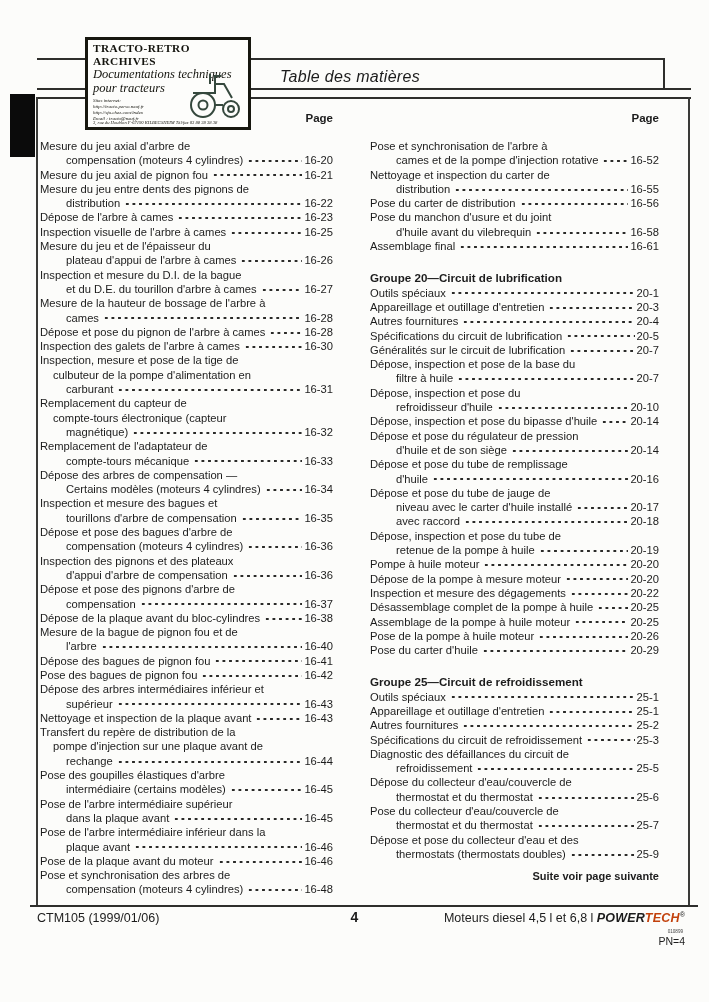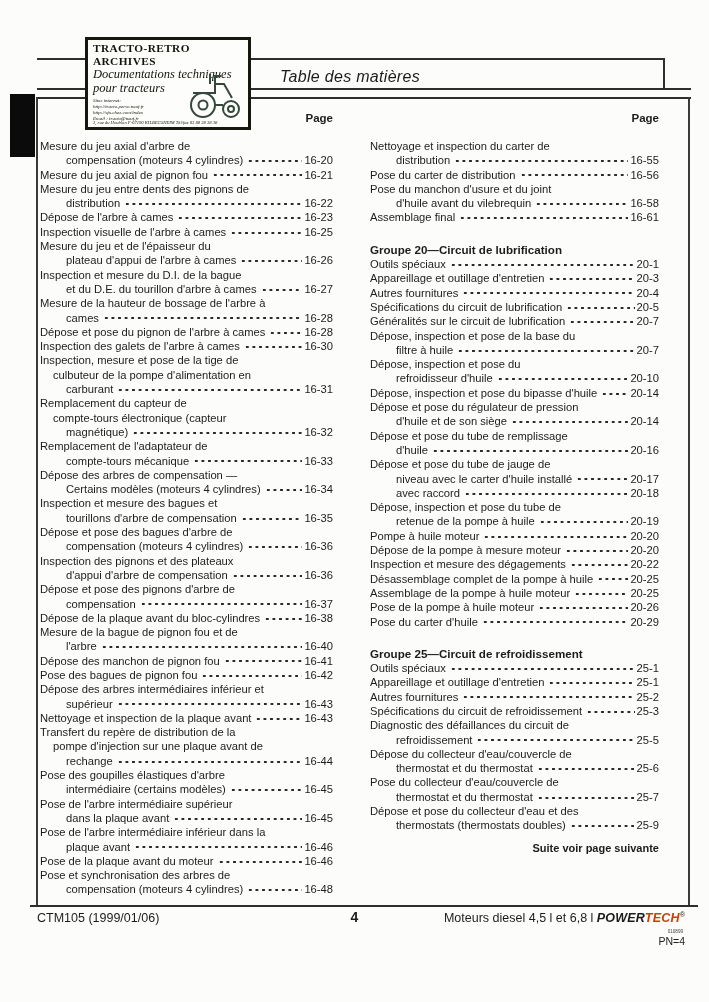--- a/index.html
+++ b/index.html
@@ -235,21 +235,21 @@
       <div class="entry">
         <div class="tocline">Mesure de la bague de pignon fou et de</div>
         <div class="tocline cont last">
           <span class="txt">l'arbre</span>
           <span class="dots"></span>
           <span class="pg">16-40</span>
         </div>
       </div>
       <div class="entry">
         <div class="tocline last">
-          <span class="txt">Dépose des manchon de pignon fou</span>
+          <span class="txt">Dépose des bagues de pignon fou</span>
           <span class="dots"></span>
           <span class="pg">16-41</span>
         </div>
       </div>
       <div class="entry">
         <div class="tocline last">
           <span class="txt">Pose des bagues de pignon fou</span>
           <span class="dots"></span>
           <span class="pg">16-42</span>
         </div>
@@ -312,20 +312,28 @@
       <div class="entry">
         <div class="tocline">Pose et synchronisation des arbres de</div>
         <div class="tocline cont last">
           <span class="txt">compensation (moteurs 4 cylindres)</span>
           <span class="dots"></span>
           <span class="pg">16-48</span>
         </div>
       </div>
     </div>
   <div class="col col-right" id="col-right">
+      <div class="entry">
+        <div class="tocline">Pose et synchronisation de l'arbre à</div>
+        <div class="tocline cont last">
+          <span class="txt">cames et de la pompe d'injection rotative</span>
+          <span class="dots"></span>
+          <span class="pg">16-52</span>
+        </div>
+      </div>
       <div class="entry">
         <div class="tocline">Nettoyage et inspection du carter de</div>
         <div class="tocline cont last">
           <span class="txt">distribution</span>
           <span class="dots"></span>
           <span class="pg">16-55</span>
         </div>
       </div>
       <div class="entry">
         <div class="tocline last">

